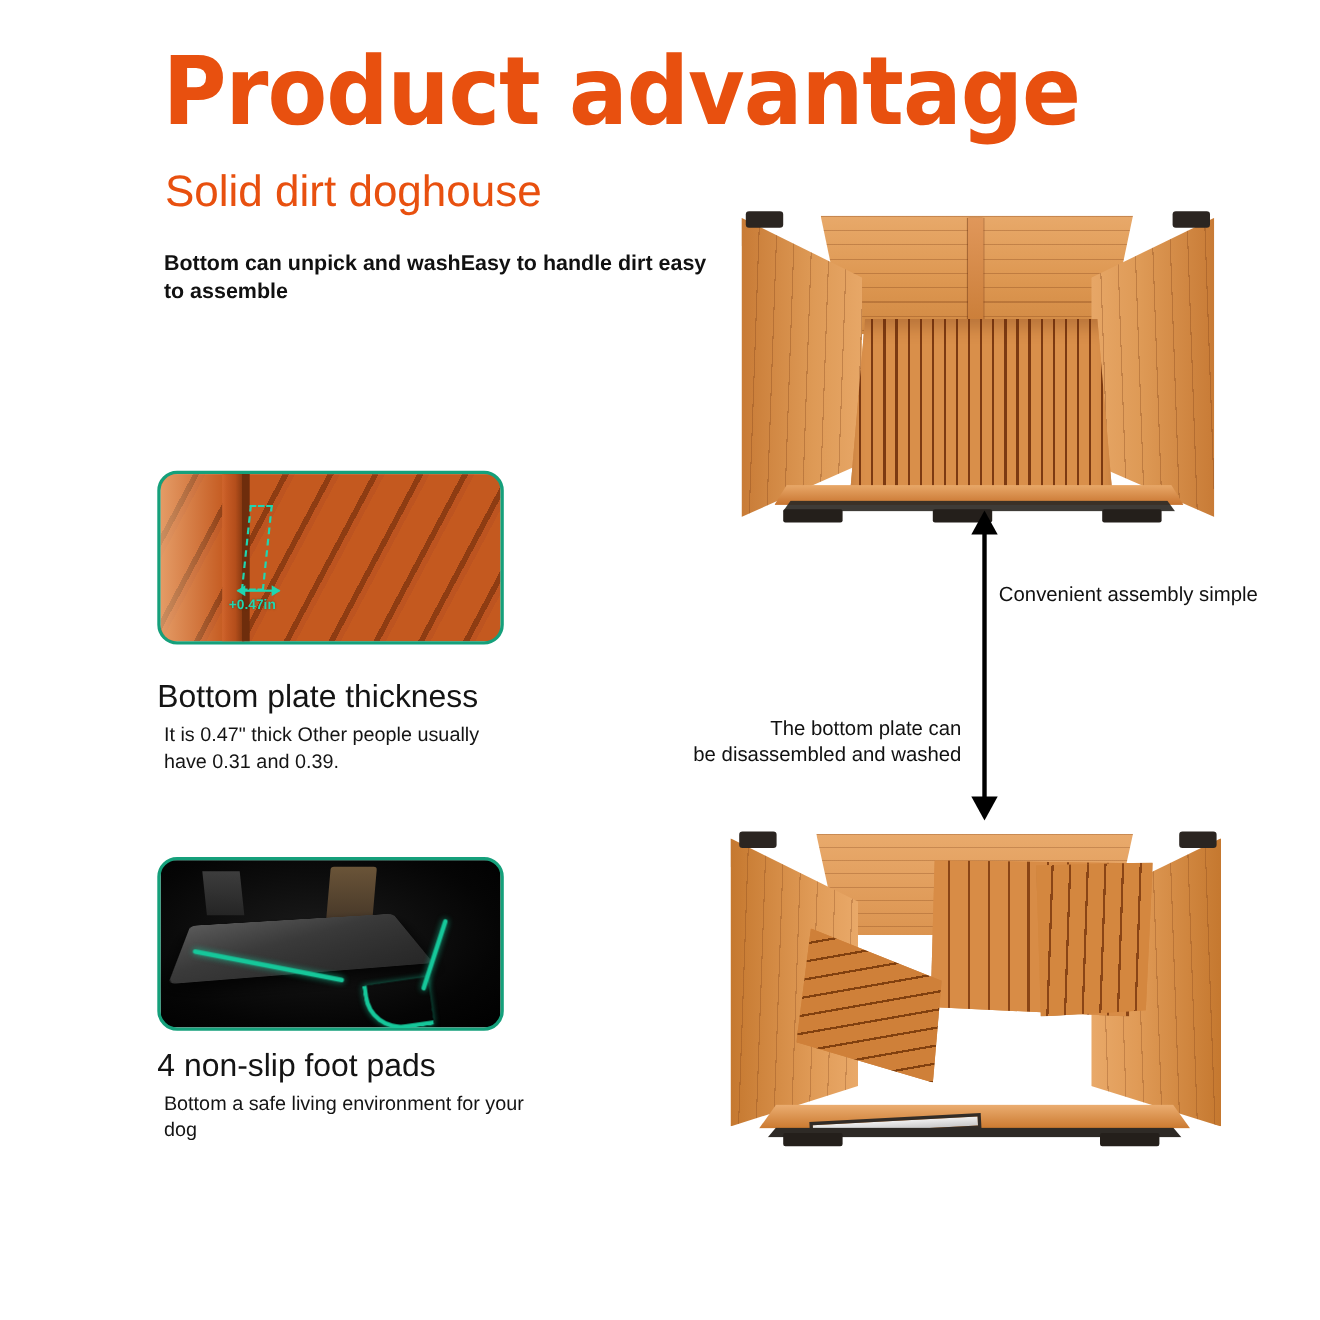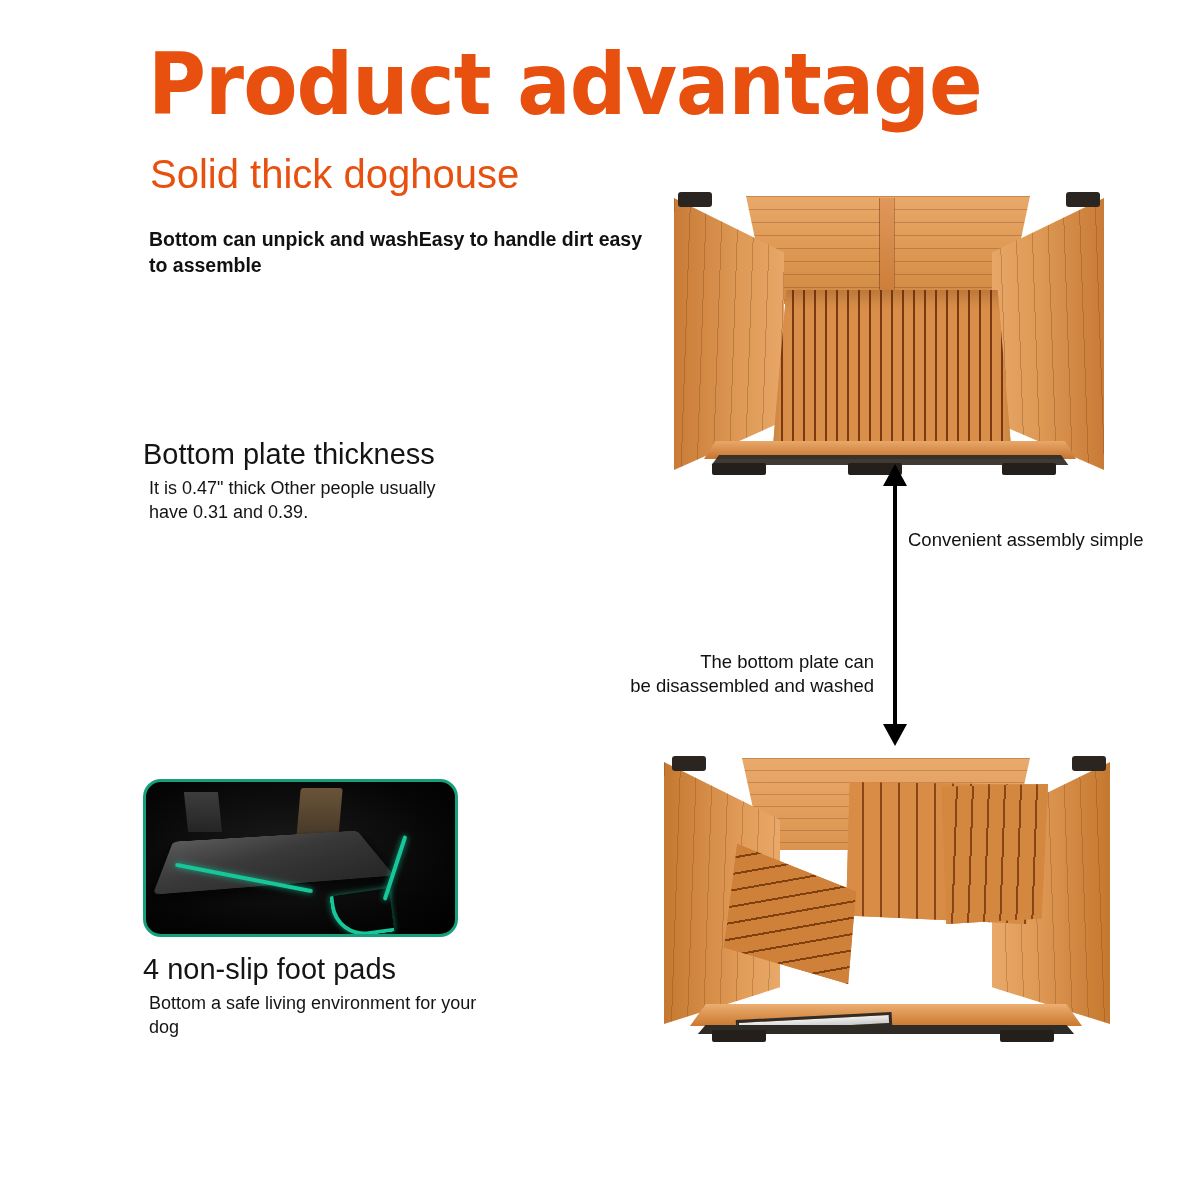--- a/index.html
+++ b/index.html
@@ -311,21 +311,21 @@
     background:#2E2A26;
     clip-path:polygon(3% 0%,97% 0%,99% 100%,1% 100%);
   }
 </style>
 </head>
 <body>
 
 <div class="page">
 
   <div class="title">Product advantage</div>
-  <div class="subtitle">Solid thick doghouse</div>
+  <div class="subtitle">Solid dirt doghouse</div>
   <div class="lead">Bottom can unpick and washEasy to handle dirt easy to assemble</div>
 
   <div class="photo" id="photo-box-open">
     <div class="box-wrap">
       <div class="wall-back"></div>
       <div class="wall-back-post"></div>
       <div class="wall-left"></div>
       <div class="wall-right"></div>
       <div class="floor"></div>
       <div class="rim-front"></div>
@@ -355,21 +355,29 @@
       <div class="b2-slot"></div>
       <div class="b2-rim-dark"></div>
       <div class="corner-cap" style="left:12px;top:4px;"></div>
       <div class="corner-cap" style="right:6px;top:4px;"></div>
       <div class="foot" style="left:52px;bottom:6px;"></div>
       <div class="foot" style="right:58px;bottom:6px;"></div>
     </div>
   </div>
 
   <div class="card" id="card-thickness" style="left:143px;top:428px;width:315px;">
-    <div class="card-title" style="margin-top:8px;">Bottom plate thickness</div>
+    <div class="card-photo">
+      <div class="plank-vert"></div>
+      <div class="plank-edge"></div>
+      <div class="glow"></div>
+      <div class="measure-box"></div>
+      <div class="measure-arrow"></div>
+      <div class="measure-label">+0.47in</div>
+    </div>
+    <div class="card-title" style="margin-top:30px;">Bottom plate thickness</div>
     <div class="card-desc" style="margin-top:4px;margin-left:6px;">It is 0.47" thick Other people usually have 0.31 and 0.39.</div>
   </div>
 
   <div class="card" id="card-pads" style="left:143px;top:779px;width:315px;">
     <div class="card-photo">
       <div class="pad-post2"></div>
       <div class="pad-post"></div>
       <div class="pad-body"></div>
       <div class="pad-line-a"></div>
       <div class="pad-line-b"></div>

